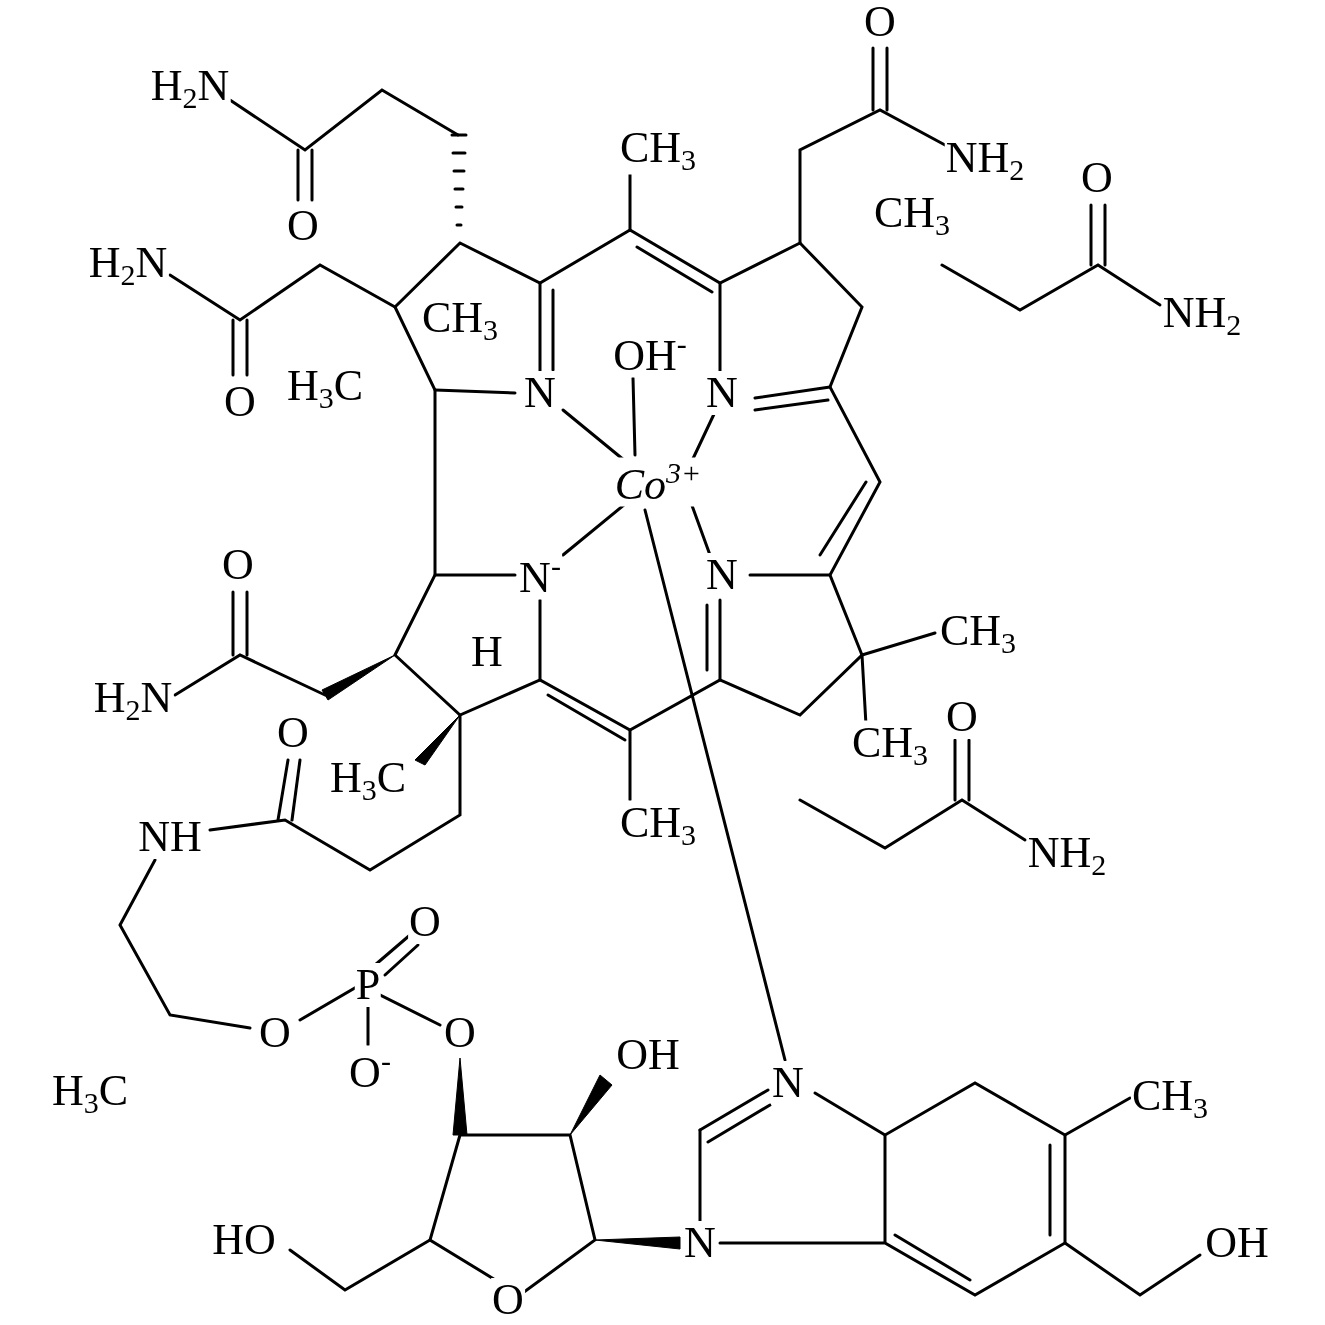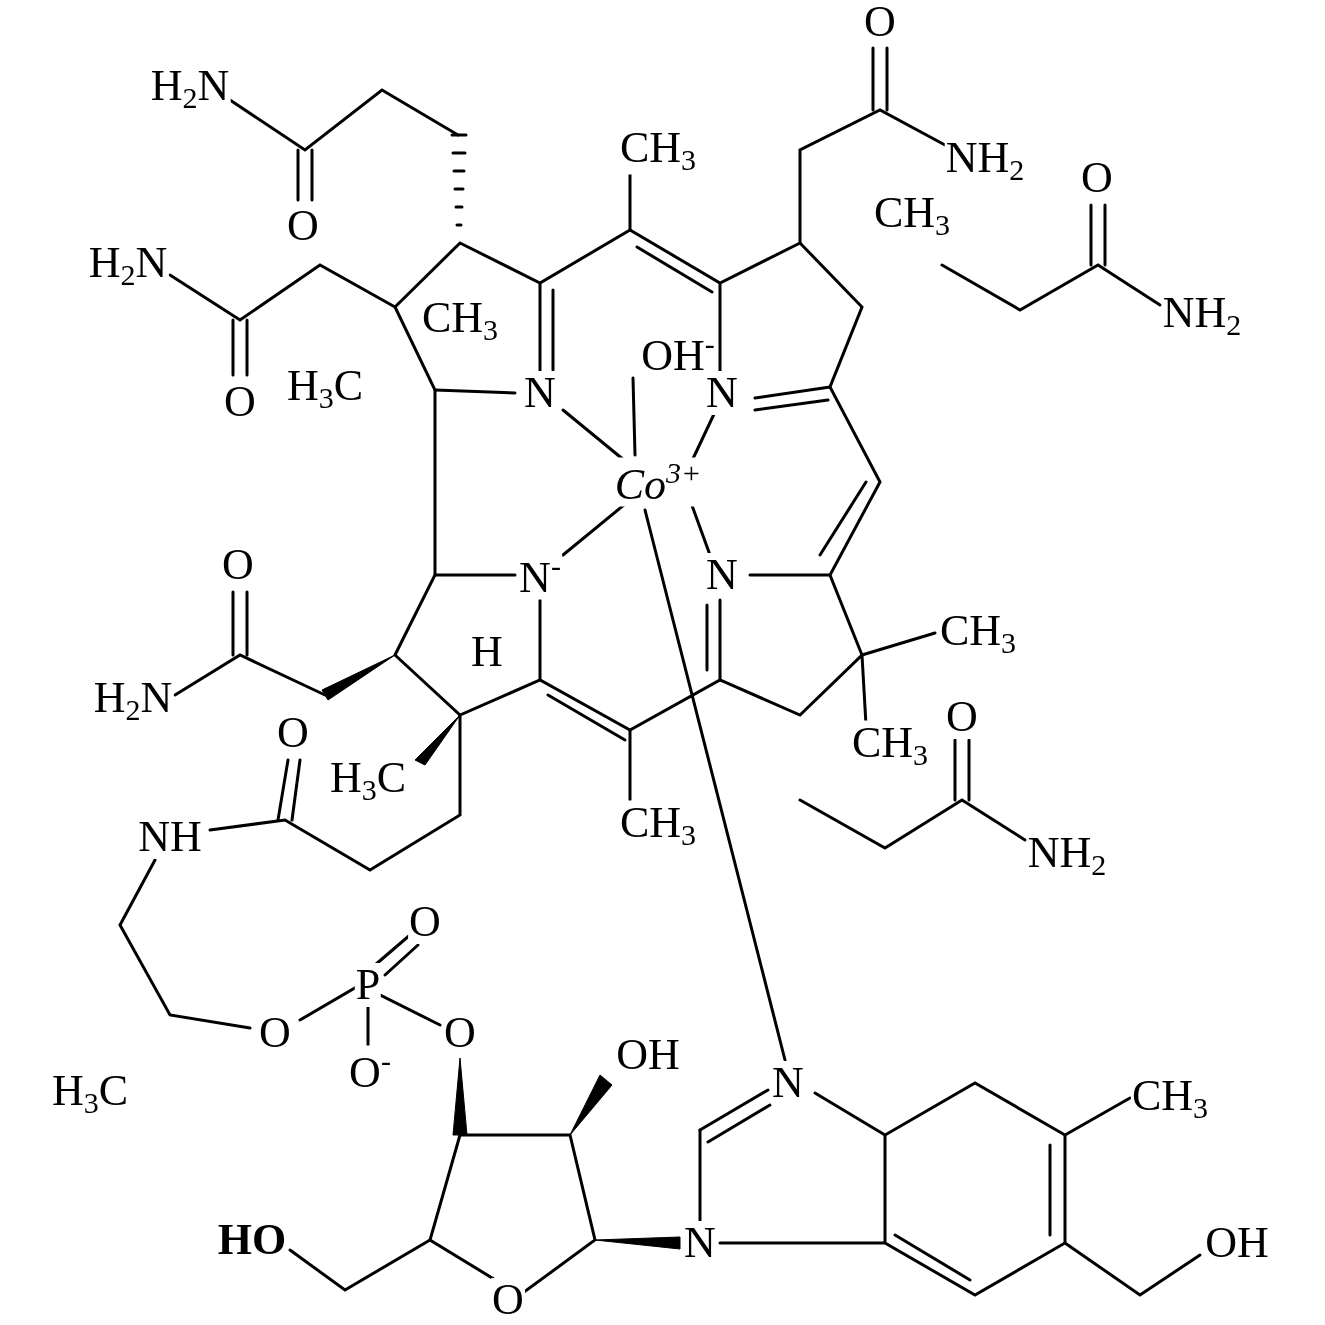--- a/index.html
+++ b/index.html
@@ -106,21 +106,21 @@
       <div class="lbl" style="left: 658px; top: 150px;"><span>CH</span><sub>3</sub></div>
       <div class="lbl" style="left: 880px; top: 22px;"><span>O</span></div>
       <div class="lbl" style="left: 985px; top: 160px;"><span>NH</span><sub>2</sub></div>
       <div class="lbl" style="left: 912px; top: 215px;"><span>CH</span><sub>3</sub></div>
       <div class="lbl" style="left: 1097px; top: 178px;"><span>O</span></div>
       <div class="lbl" style="left: 1202px; top: 315px;"><span>NH</span><sub>2</sub></div>
       <div class="lbl" style="left: 128px; top: 265px;"><span>H</span><sub>2</sub><span>N</span></div>
       <div class="lbl" style="left: 460px; top: 320px;"><span>CH</span><sub>3</sub></div>
       <div class="lbl" style="left: 325px; top: 388px;"><span>H</span><sub>3</sub><span>C</span></div>
       <div class="lbl" style="left: 240px; top: 402px;"><span>O</span></div>
-      <div class="lbl" style="left: 650px; top: 353px; margin-left: 28px;"><span>OH</span><sup>-</sup></div>
+      <div class="lbl" style="left: 650px; top: 353px;"><span>OH</span><sup>-</sup></div>
       <div class="lbl" style="left: 540px; top: 393px;"><span>N</span></div>
       <div class="lbl" style="left: 722px; top: 393px;"><span>N</span></div>
       <div class="lbl" style="left: 658px; top: 482px; font-style: italic;"><span>Co</span><sup>3+</sup></div>
       <div class="lbl" style="left: 540px; top: 575px;"><span>N</span><sup>-</sup></div>
       <div class="lbl" style="left: 722px; top: 575px;"><span>N</span></div>
       <div class="lbl" style="left: 238px; top: 565px;"><span>O</span></div>
       <div class="lbl" style="left: 133px; top: 700px;"><span>H</span><sub>2</sub><span>N</span></div>
       <div class="lbl" style="left: 487px; top: 652px;"><span>H</span></div>
       <div class="lbl" style="left: 978px; top: 633px;"><span>CH</span><sub>3</sub></div>
       <div class="lbl" style="left: 890px; top: 745px;"><span>CH</span><sub>3</sub></div>
@@ -132,18 +132,18 @@
       <div class="lbl" style="left: 170px; top: 837px;"><span>NH</span></div>
       <div class="lbl" style="left: 425px; top: 922px;"><span>O</span></div>
       <div class="lbl" style="left: 368px; top: 985px;"><span>P</span></div>
       <div class="lbl" style="left: 275px; top: 1033px;"><span>O</span></div>
       <div class="lbl" style="left: 460px; top: 1033px;"><span>O</span></div>
       <div class="lbl" style="left: 370px; top: 1070px;"><span>O</span><sup>-</sup></div>
       <div class="lbl" style="left: 648px; top: 1055px;"><span>OH</span></div>
       <div class="lbl" style="left: 90px; top: 1093px;"><span>H</span><sub>3</sub><span>C</span></div>
       <div class="lbl" style="left: 788px; top: 1083px;"><span>N</span></div>
       <div class="lbl" style="left: 1170px; top: 1098px;"><span>CH</span><sub>3</sub></div>
-      <div class="lbl" style="left: 252px; top: 1240px; font-weight: bold;"><span>HO</span></div>
+      <div class="lbl" style="left: 244px; top: 1240px;"><span>HO</span></div>
       <div class="lbl" style="left: 700px; top: 1243px;"><span>N</span></div>
       <div class="lbl" style="left: 1237px; top: 1243px;"><span>OH</span></div>
       <div class="lbl" style="left: 508px; top: 1300px;"><span>O</span></div>
     </div>
 </div>
 
 </body></html>

